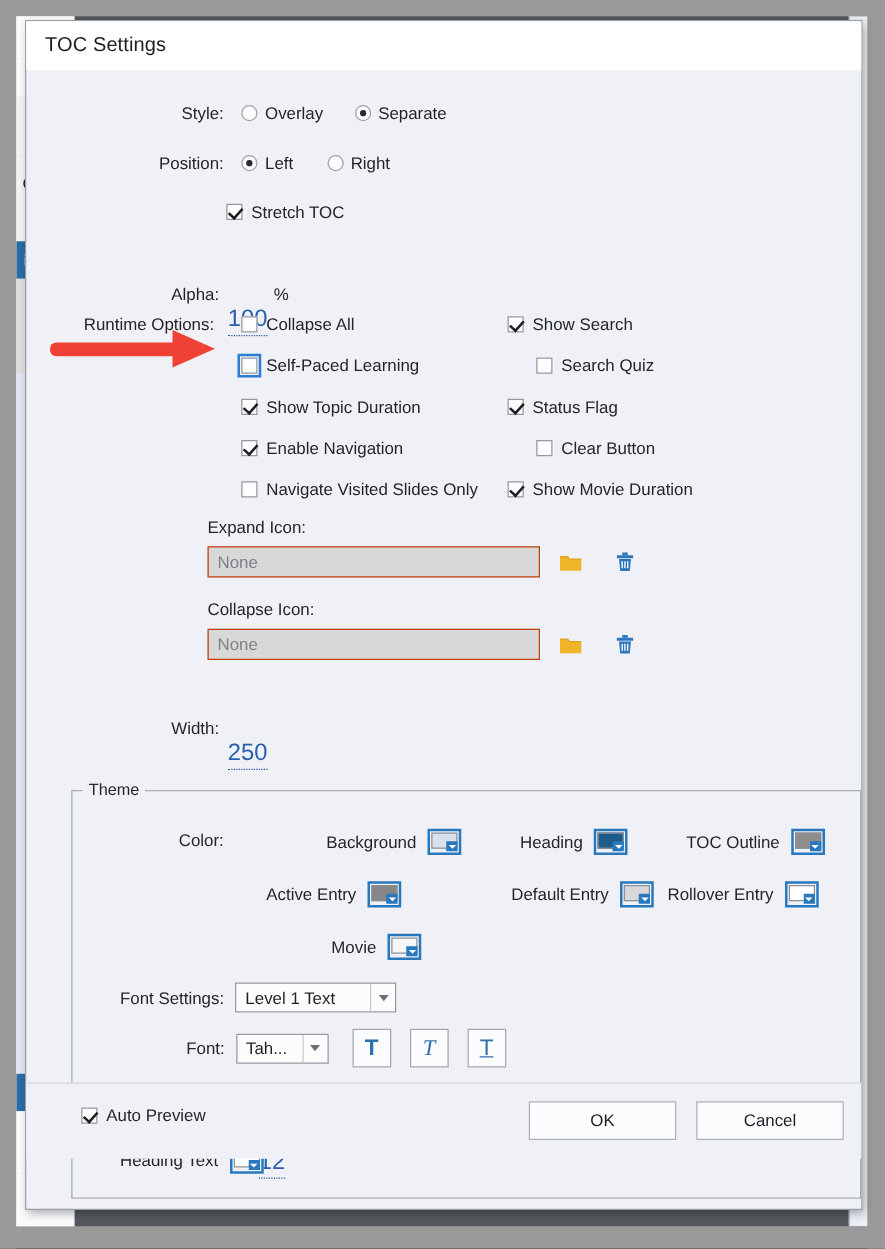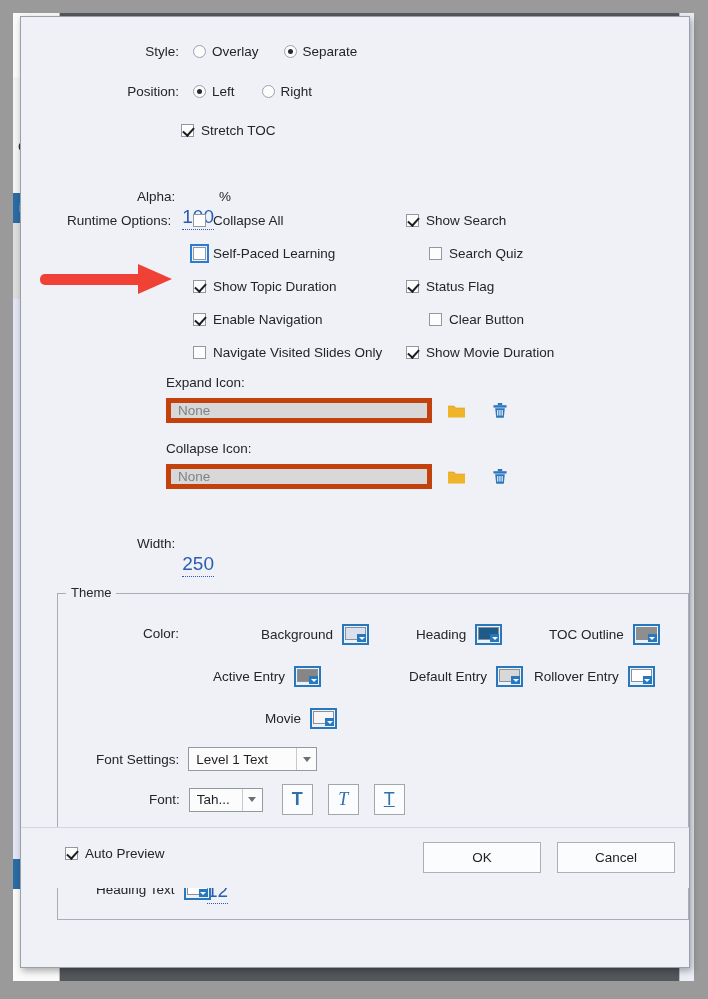--- a/index.html
+++ b/index.html
@@ -185,21 +185,21 @@
     border-bottom: 1px dotted #2a5db0;
     padding-bottom: 1px;
     cursor: pointer;
     margin-top: 44px;
   }
 
   
   .iconfield {
     width: 266px; height: 25px;
     background: #d8d8d8;
-    border: 5px solid #c2410c;
+    border: 1px solid #c2410c;
     box-sizing: border-box;
     display: flex;
     align-items: center;
     padding-left: 7px;
     font-size: 13.5px;
     color: #7e8288;
   }
   .icon-btn {
     width: 22px; height: 22px;
     display: flex; align-items: center; justify-content: center;
@@ -353,20 +353,23 @@
     <div class="bg-panel bg-strip-light" style="top:876px; height:50px;"></div>
     <div class="bg-panel bg-strip-light" style="top:926px; height:42px;"></div>
   </div>
 
   <div class="bg-right-edge">
     <div class="bg-right-blue"></div>
   </div>
 
   <div id="dialog">
 
+    <div class="titlebar">
+      <span class="titlebar-text">TOC Settings</span>
+    </div>
 
     <div class="dialog-body">
 
       <div class="row" style="left:107px; top:27px;">
         <span class="lbl-r" style="width:51px; margin-right:14px;">Style:</span>
         <span class="radio-wrap">
           <span class="radio"></span>
           <span class="radio-lbl">Overlay</span>
         </span>
         <span class="radio-wrap" style="margin-left:19px;">

